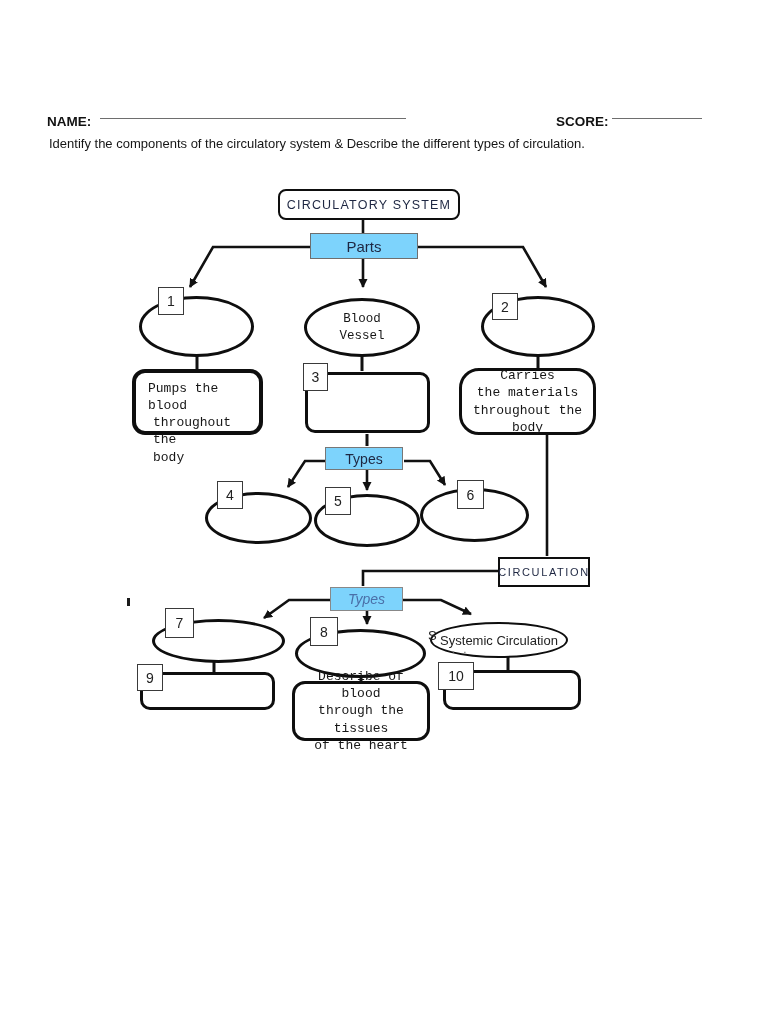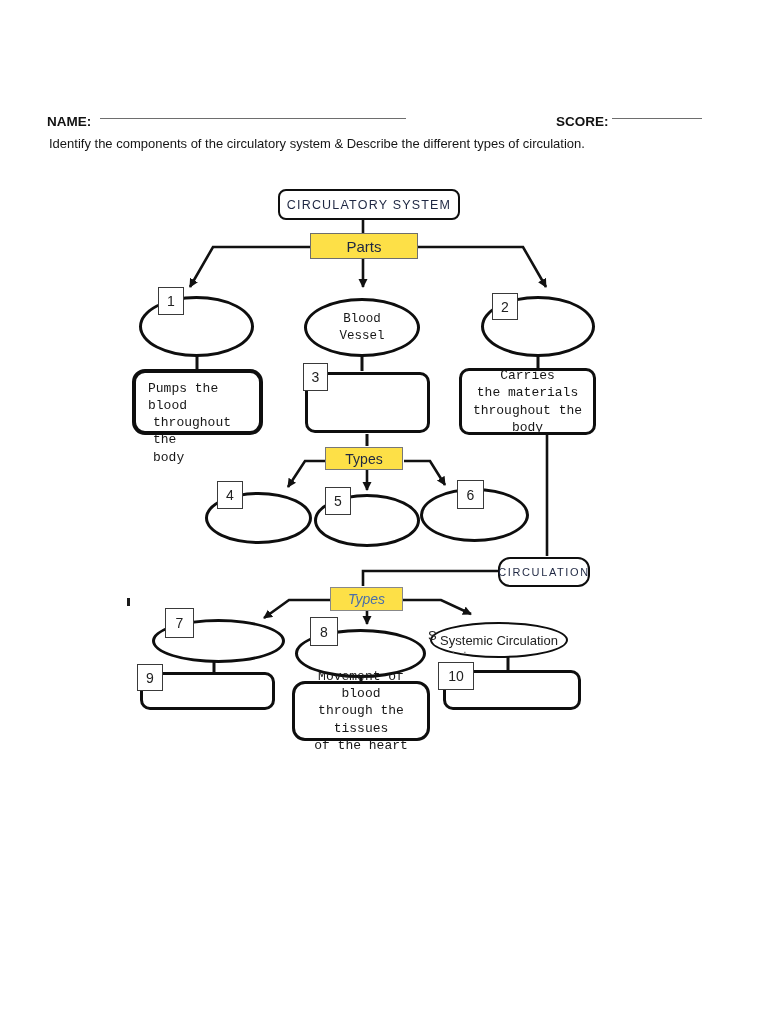--- a/index.html
+++ b/index.html
@@ -8,21 +8,21 @@
   .abs{position:absolute;box-sizing:border-box;}
   svg.connectors{position:absolute;left:0;top:0;z-index:1;}
   
   .hdr-label{font-weight:bold;font-size:13.5px;color:#111;}
   .hdr-line{border-bottom:1.6px solid #6e6e6e;height:1px;}
   .instruction{font-size:13px;color:#161616;}
   
   .ellipse{border:3.5px solid #0e0e0e;border-radius:50%;background:#fff;z-index:2;
            display:flex;align-items:center;justify-content:center;text-align:center;}
   .roundbox{border:3.5px solid #0e0e0e;border-radius:11px;background:#fff;z-index:2;}
-  .plainbox{border:1.5px solid #6e6e6e;background:#fde047;z-index:3;
+  .plainbox{border:1.5px solid #6e6e6e;background:#7dd3fc;z-index:3;
             display:flex;align-items:center;justify-content:center;}
   .numbox{border:1.6px solid #3a3a3a;background:#fff;z-index:4;
           display:flex;align-items:center;justify-content:center;
           font-size:14px;color:#222;}
   .heading-text{color:#1e2742;}
   .body-text{font-size:13px;line-height:1.32;color:#161616;font-family:Liberation Mono, monospace;}
   .centered{display:flex;flex-direction:column;align-items:center;justify-content:center;text-align:center;}
 </style>
 </head>
 <body>
@@ -95,21 +95,21 @@
       <span style="display:block;padding-left:5px;">throughout the</span>
       <span style="display:block;padding-left:5px;">body</span>
     </div>
   </div>
 
   <div class="abs roundbox" style="left:305px;top:372px;width:125px;height:61px;border-width:3px;border-radius:10px;"></div>
   <div class="abs numbox" style="left:303px;top:363px;width:25px;height:28px;">
     <span>3</span>
   </div>
 
-  <div class="abs roundbox centered" style="left:459px;top:368px;width:137px;height:67px;border-width:3.6px;border-radius:10px;">
+  <div class="abs roundbox centered" style="left:459px;top:368px;width:137px;height:67px;border-width:3.6px;border-radius:20px;">
     <span class="body-text" style="display:block;">Carries</span>
     <span class="body-text" style="display:block;">the materials</span>
     <span class="body-text" style="display:block;">throughout the body</span>
   </div>
 
   <div class="abs plainbox" style="left:325px;top:447px;width:78px;height:23px;border-color:#777;">
     <span class="heading-text" style="font-size:14px;">Types</span>
   </div>
 
   <div class="abs ellipse" style="left:205px;top:492px;width:107px;height:52px;"></div>
@@ -120,21 +120,21 @@
   <div class="abs ellipse" style="left:314px;top:494px;width:106px;height:53px;"></div>
   <div class="abs numbox" style="left:325px;top:487px;width:26px;height:28px;">
     <span>5</span>
   </div>
 
   <div class="abs ellipse" style="left:420px;top:488px;width:109px;height:54px;"></div>
   <div class="abs numbox" style="left:457px;top:480px;width:27px;height:29px;">
     <span>6</span>
   </div>
 
-  <div class="abs roundbox centered" style="left:498px;top:557px;width:92px;height:30px;border-width:2.6px;border-radius:12px;">
+  <div class="abs roundbox centered" style="left:498px;top:557px;width:92px;height:30px;border-width:2.6px;border-radius:0;">
     <span class="heading-text" style="font-size:11px;letter-spacing:1.6px;">CIRCULATION</span>
   </div>
 
   <div class="abs plainbox" style="left:330px;top:587px;width:73px;height:24px;border-color:#888;">
     <span style="font-size:14px;font-style:italic;color:#4a6fa8;">Types</span>
   </div>
 
   <div class="abs" style="left:127px;top:598px;width:3px;height:8px;background:#1a1a1a;z-index:2;"></div>
 
   <div class="abs ellipse" style="left:152px;top:619px;width:133px;height:44px;"></div>
@@ -152,21 +152,21 @@
   </div>
   <div class="abs" style="left:428px;top:628px;font-size:13px;color:#222;z-index:3;">S</div>
   <div class="abs" style="left:452px;top:644px;font-size:10px;letter-spacing:3px;color:#555;z-index:3;">. .</div>
 
   <div class="abs roundbox" style="left:140px;top:672px;width:135px;height:38px;border-radius:10px;"></div>
   <div class="abs numbox" style="left:137px;top:664px;width:26px;height:27px;">
     <span>9</span>
   </div>
 
   <div class="abs roundbox centered" style="left:292px;top:681px;width:138px;height:60px;border-radius:13px;">
-    <span class="body-text" style="display:block;">Movement of blood</span>
+    <span class="body-text" style="display:block;">Describe of blood</span>
     <span class="body-text" style="display:block;">through the tissues</span>
     <span class="body-text" style="display:block;">of the heart</span>
   </div>
 
   <div class="abs roundbox" style="left:443px;top:670px;width:138px;height:40px;border-radius:10px;"></div>
   <div class="abs numbox" style="left:438px;top:662px;width:36px;height:28px;">
     <span>10</span>
   </div>
 
 </div>

